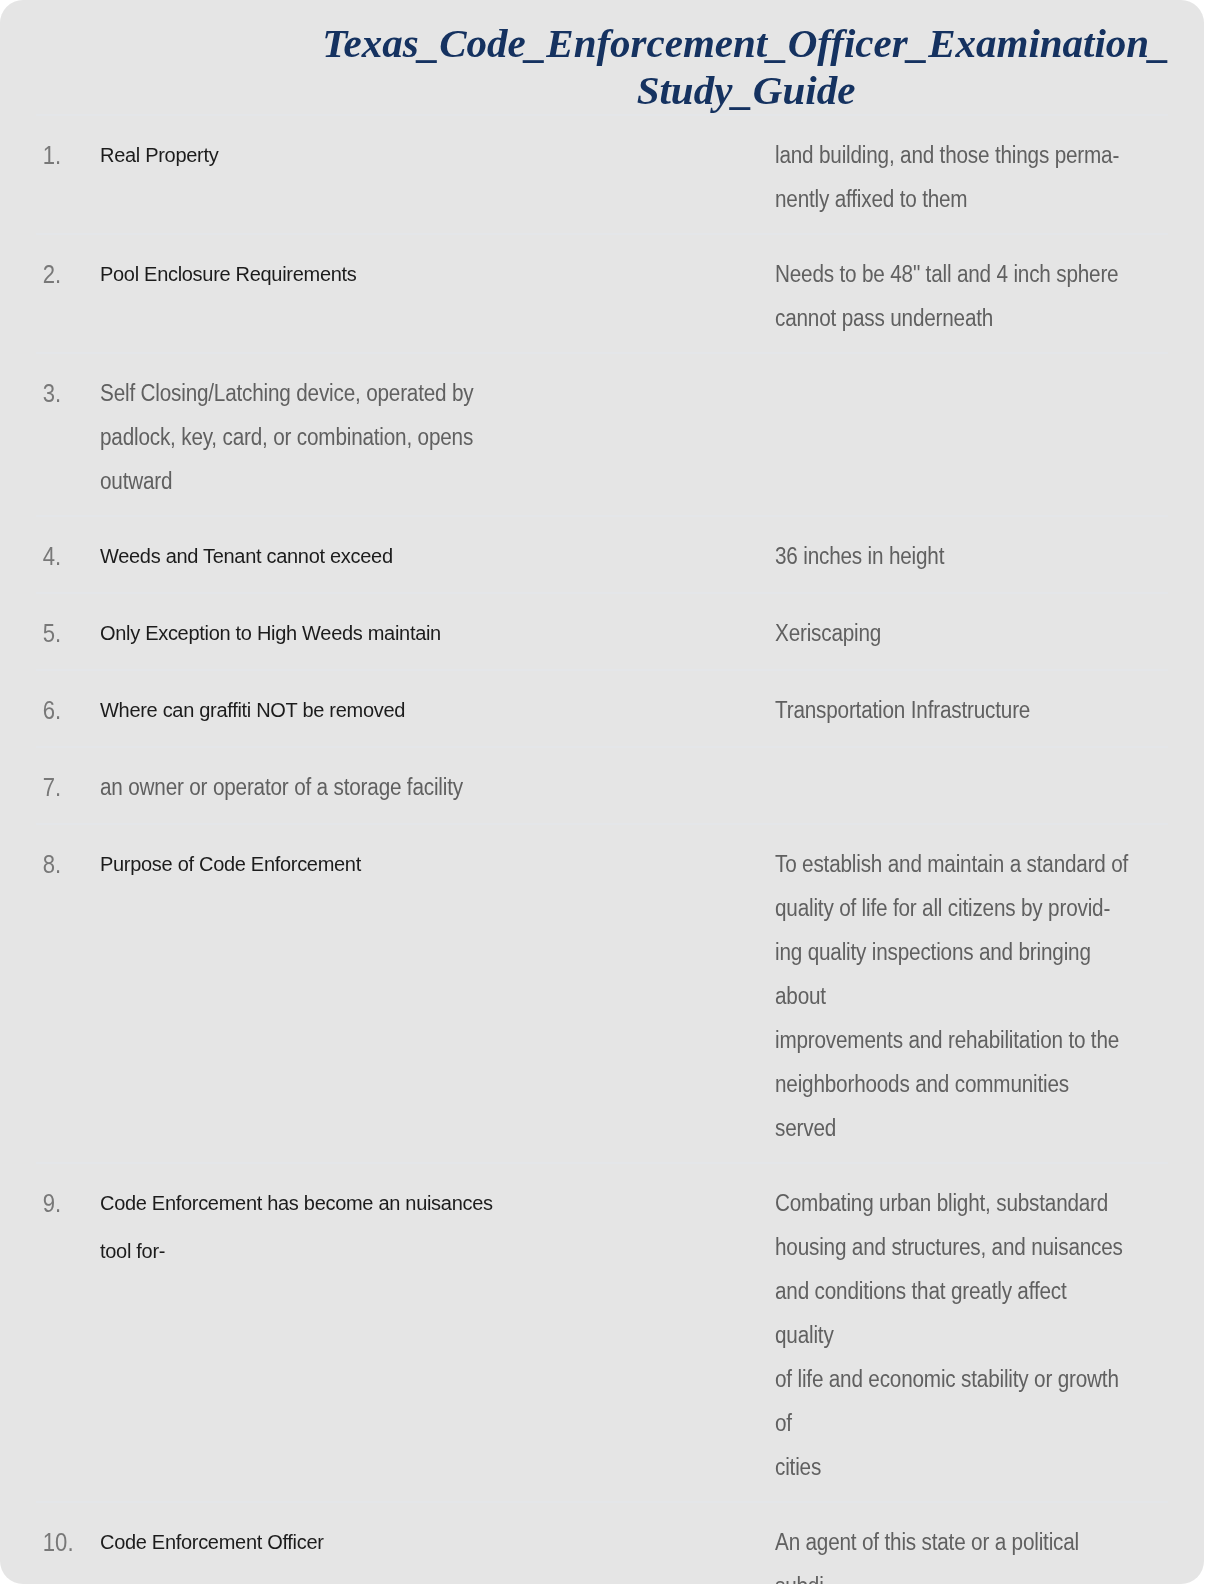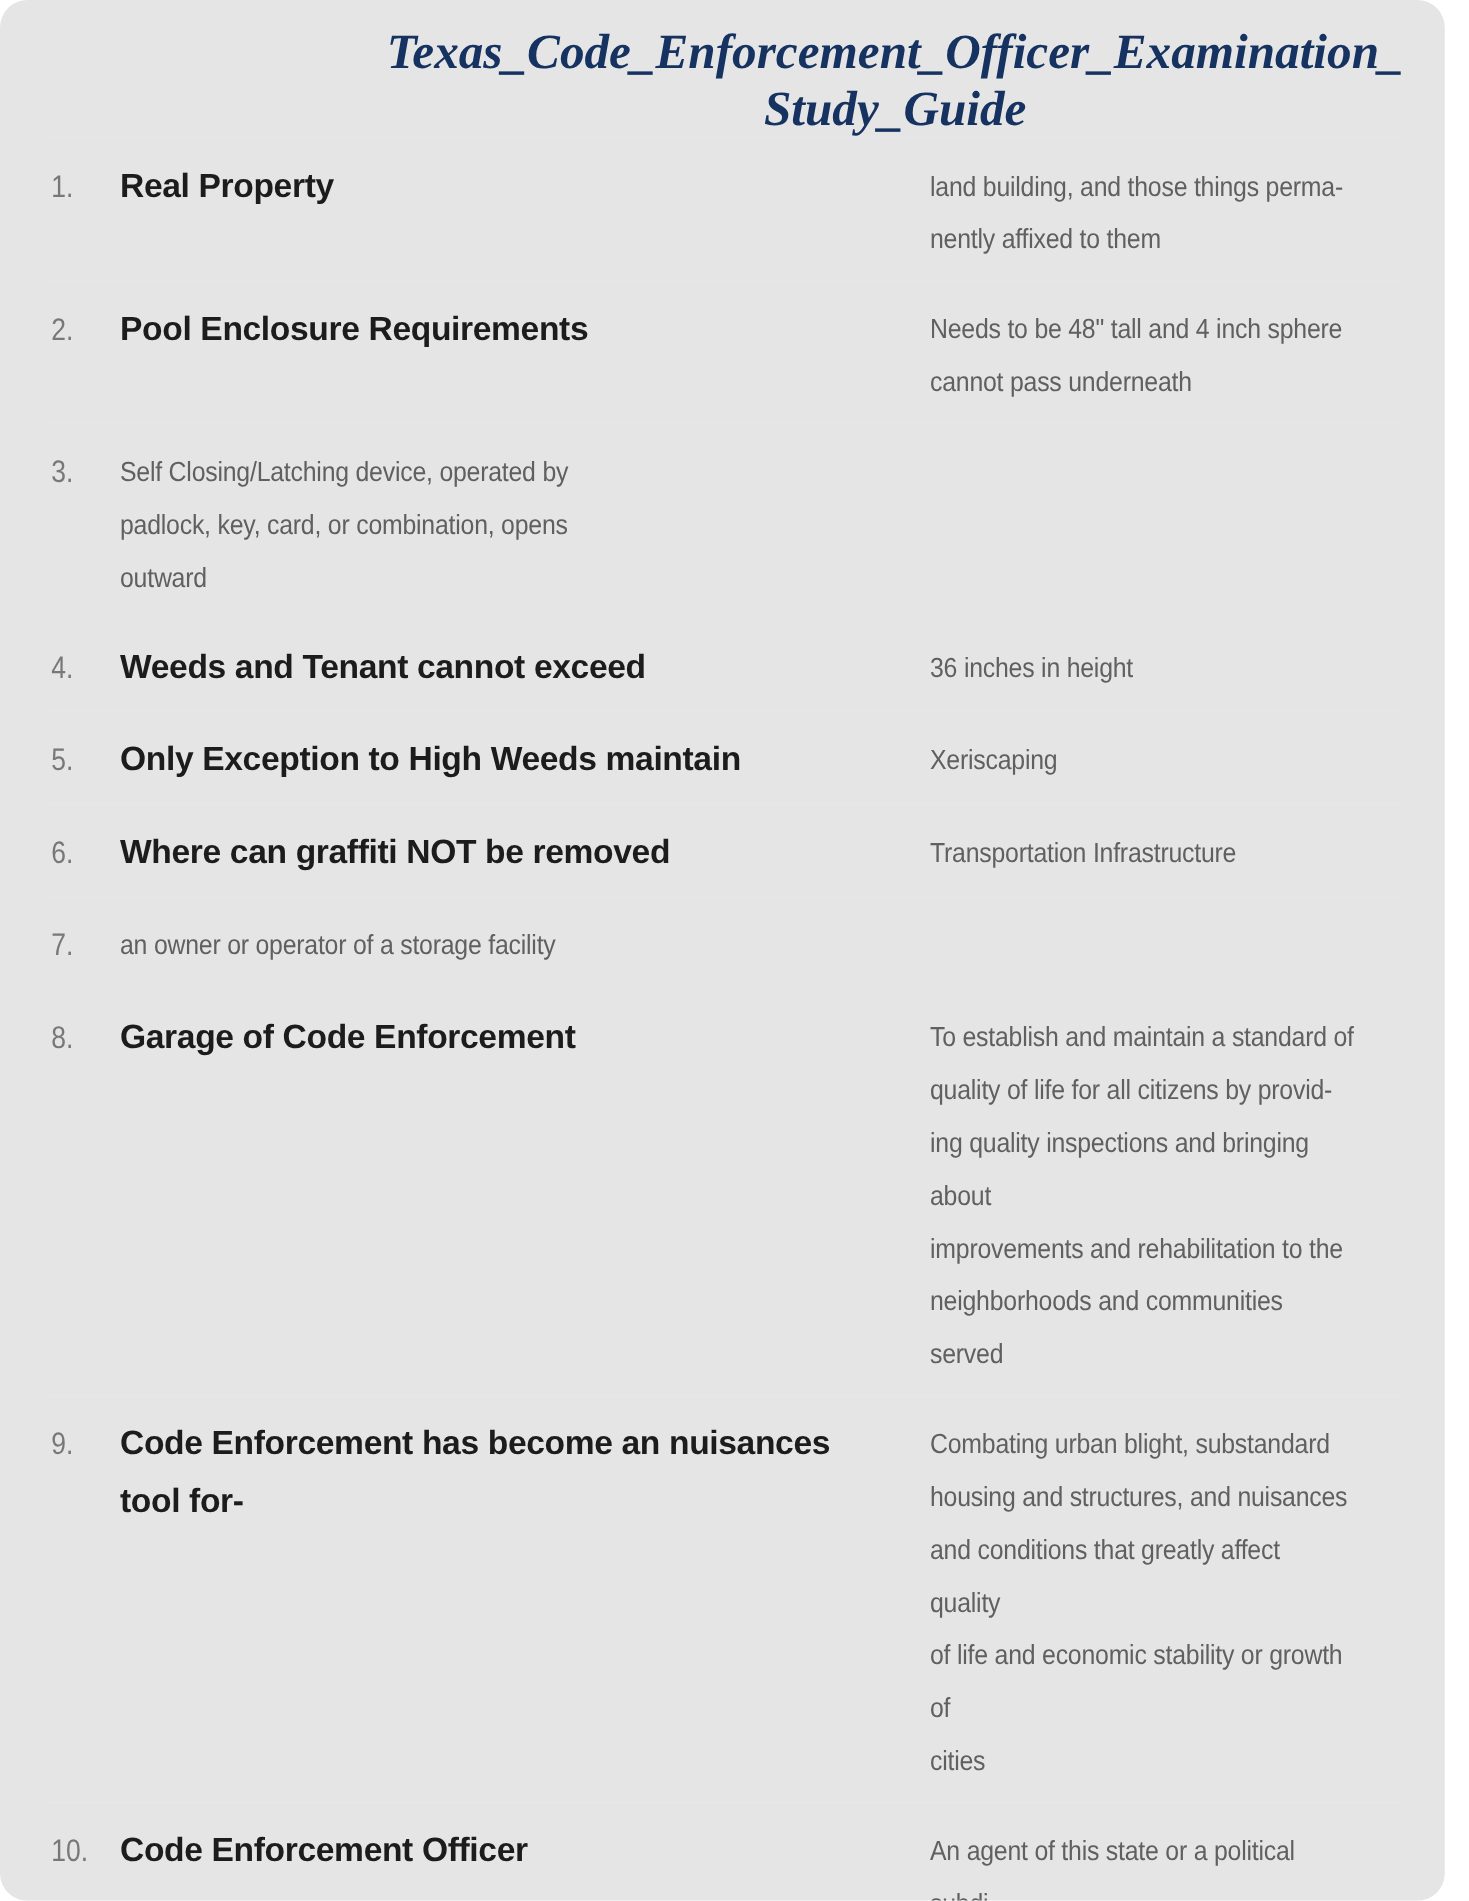--- a/index.html
+++ b/index.html
@@ -51,22 +51,22 @@
     color: var(--number, #787878);
     transform: scaleX(0.85);
     transform-origin: left top;
     white-space: pre-line;
   }
   .term {
     flex: none;
     width: 675px;
     box-sizing: border-box;
     padding-right: 10px;
-    font-size: 28px;
-    font-weight: 700;
+    font-size: 20px;
+    font-weight: 400;
     line-height: 48px;
     letter-spacing: -0.3px;
     color: var(--term, #1c1c1c);
     white-space: pre-line;
   }
   .def {
     flex: 1;
     font-size: 23px;
     line-height: 44px;
     color: var(--definition, #606060);
@@ -126,21 +126,21 @@
       <div class="def">Transportation Infrastructure</div>
     </div>
 
     <div class="row">
       <div class="num">7.</div>
       <div class="def">an owner or operator of a storage facility</div>
     </div>
 
     <div class="row">
       <div class="num">8.</div>
-      <div class="term">Garage of Code Enforcement</div>
+      <div class="term">Purpose of Code Enforcement</div>
       <div class="def">To establish and maintain a standard of
 quality of life for all citizens by provid-
 ing quality inspections and bringing about
 improvements and rehabilitation to the
 neighborhoods and communities served</div>
     </div>
 
     <div class="row">
       <div class="num">9.</div>
       <div class="term">Code Enforcement has become an nuisances

